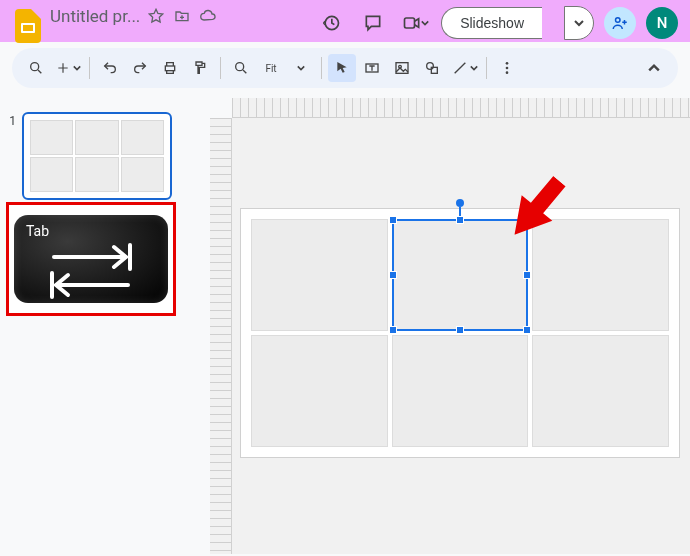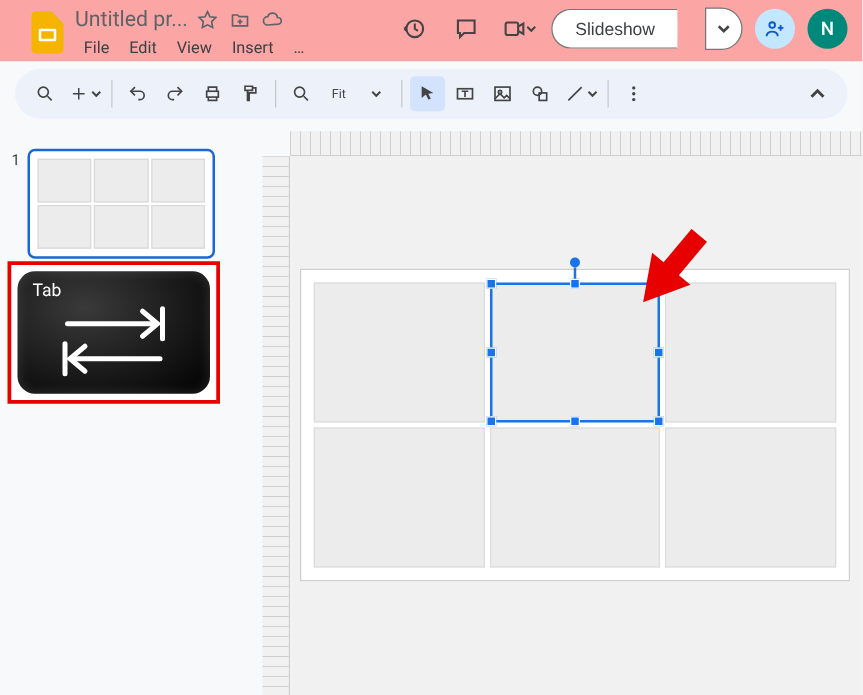--- a/index.html
+++ b/index.html
@@ -10,22 +10,22 @@
     background: #f8f9fa;
     width: 690px;
     height: 556px;
     overflow: hidden;
   }
 
   
   .titlebar {
     display: flex;
     align-items: flex-start;
-    padding: 6px 12px 0 22px;
-    background: #fca5a5;
+    padding: 6px 12px 0 12px;
+    background: #f0abfc;
   }
   .logo {
     width: 32px; height: 32px;
     margin-top: 4px;
     display:flex; align-items:center; justify-content:center;
   }
   .doc-area { flex: 1; margin-left: 6px; }
   .doc-row1 { display:flex; align-items:center; gap:6px; }
   .doc-title { font-size: 17px; color:#5f6368; max-width:110px; overflow:hidden; white-space:nowrap; text-overflow:ellipsis; }
   .tb-icon { width:20px; height:20px; display:flex; align-items:center; justify-content:center; color:#5f6368; border-radius:4px; }
@@ -96,21 +96,21 @@
     text-align:center; width:170px;
   }
   .tabkey-wrap {
     width:170px; height:114px;
     border:3px solid #e60000;
     margin-top:2px;
     display:flex; align-items:center; justify-content:center;
     background:#fff;
   }
   .tabkey {
-    width:154px; height:98px;
+    width:154px; height:88px;
     border-radius:14px;
     background: radial-gradient(ellipse at 35% 30%, #3a3a3a 0%, #111 70%, #000 100%);
     position:relative; color:#fff;
     box-shadow: inset 0 0 10px rgba(255,255,255,0.15);
     text-align: center;
   }
   .tabkey-label { position:absolute; top:8px; left:12px; font-size:14px; }
 
   .canvas-zone {
     flex:1; position:relative;
@@ -182,27 +182,20 @@
             <path d="M3 6h6l2 2h10v11H3z"></path>
             <path d="M12 11v6M9 14h6"></path>
           </svg>
         </div>
       <div class="tb-icon">
           <svg width="18" height="16" viewBox="0 0 24 24" fill="none" stroke="#5f6368" stroke-width="2">
             <path d="M6 18a5 5 0 0 1 .3-10A6 6 0 0 1 18 9a4 4 0 0 1 1 8z"></path>
           </svg>
         </div>
     </div>
-    <div class="menubar">
-      <div class="menu-item">File</div>
-      <div class="menu-item">Edit</div>
-      <div class="menu-item">View</div>
-      <div class="menu-item">Insert</div>
-      <div class="menu-item">…</div>
-    </div>
   </div>
 
   <div class="right-cluster">
     <div class="circ-btn">
         <svg width="20" height="20" viewBox="0 0 24 24" fill="none" stroke="#444" stroke-width="2">
           <circle cx="13" cy="12" r="8"></circle>
           <path d="M13 7v5l3 2M3 12l2-2m-2 2 2 2"></path>
         </svg>
       </div>
     <div class="circ-btn">

